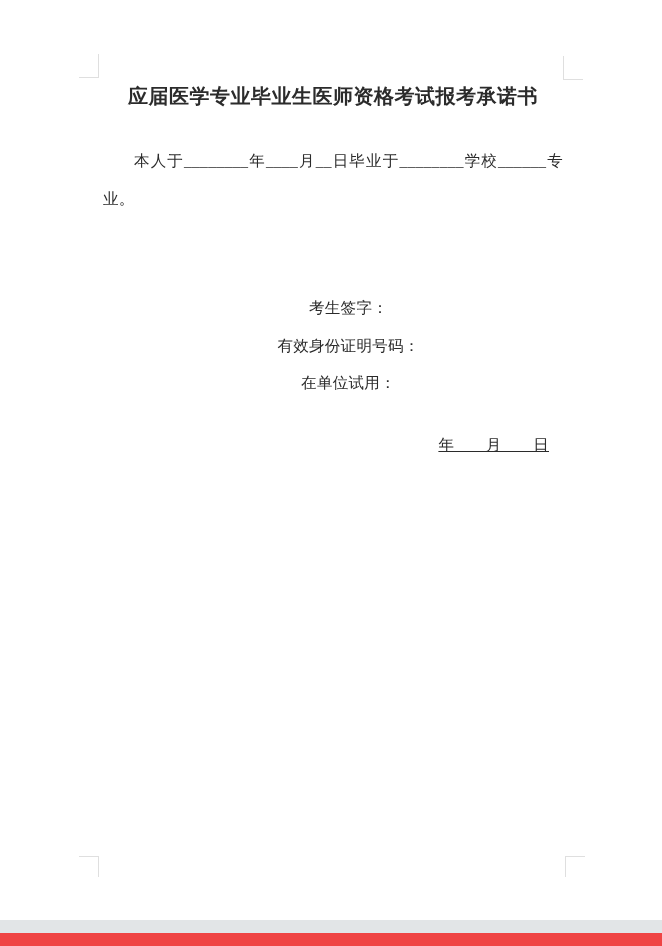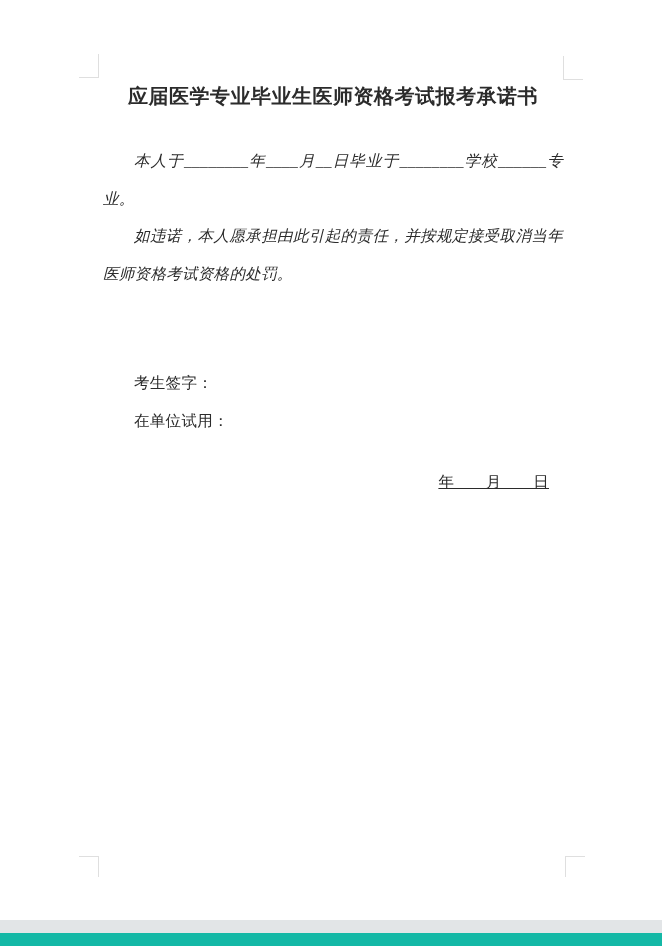--- a/index.html
+++ b/index.html
@@ -1,21 +1,21 @@
 <!DOCTYPE html>
 <html><head>
 <meta charset="utf-8">
 <style>
   * { margin: 0; padding: 0; box-sizing: border-box; }
   html, body { background: #ffffff; }
   .viewport {
     position: relative;
     width: 662px;
     height: 946px;
-    background: #14b8a6;
+    background: #ef4444;
     overflow: hidden;
     font-family: "Liberation Serif", "DejaVu Serif", serif;
   }
   .page {
     position: absolute;
     left: 0; top: 0;
     width: 662px;
     height: 933px;
     background: #ffffff;
   }
@@ -41,28 +41,28 @@
     letter-spacing: 0.5px;
     white-space: nowrap;
   }
   .body-text { margin-top: 34px; }
   .body-text p {
     font-size: 15.5px;
     line-height: 37.5px;
     text-align: justify;
     text-indent: 2em;
     letter-spacing: 0.3px;
-    font-style: italic;
   }
   .signature-block { margin-top: 72px; }
   .signature-block p {
     font-size: 15.5px;
     line-height: 37.5px;
     text-indent: 2em;
     letter-spacing: 0.3px;
+    text-align: center;
   }
   .date-line {
     margin-top: 24px;
     font-size: 15.5px;
     line-height: 37.5px;
     text-align: right;
     padding-right: 14px;
     letter-spacing: 0.3px;
     text-decoration: underline;
   }
@@ -82,25 +82,25 @@
     <div class="mark mark-tl"></div>
     <div class="mark mark-tr"></div>
     <div class="mark mark-bl"></div>
     <div class="mark mark-br"></div>
 
     <div class="content">
       <div class="doc-title">应届医学专业毕业生医师资格考试报考承诺书</div>
 
       <div class="body-text">
         <p>本人于________年____月__日毕业于________学校______专业。</p>
-        <p>如违诺，本人愿承担由此引起的责任，并按规定接受取消当年医师资格考试资格的处罚。</p>
       </div>
 
       <div class="signature-block">
         <p>考生签字：</p>
+        <p>有效身份证明号码：</p>
         <p>在单位试用：</p>
       </div>
 
       <div class="date-line">年　　月　　日</div>
     </div>
 
     <div class="bottom-bar"></div>
   </div>
 </div>
 

